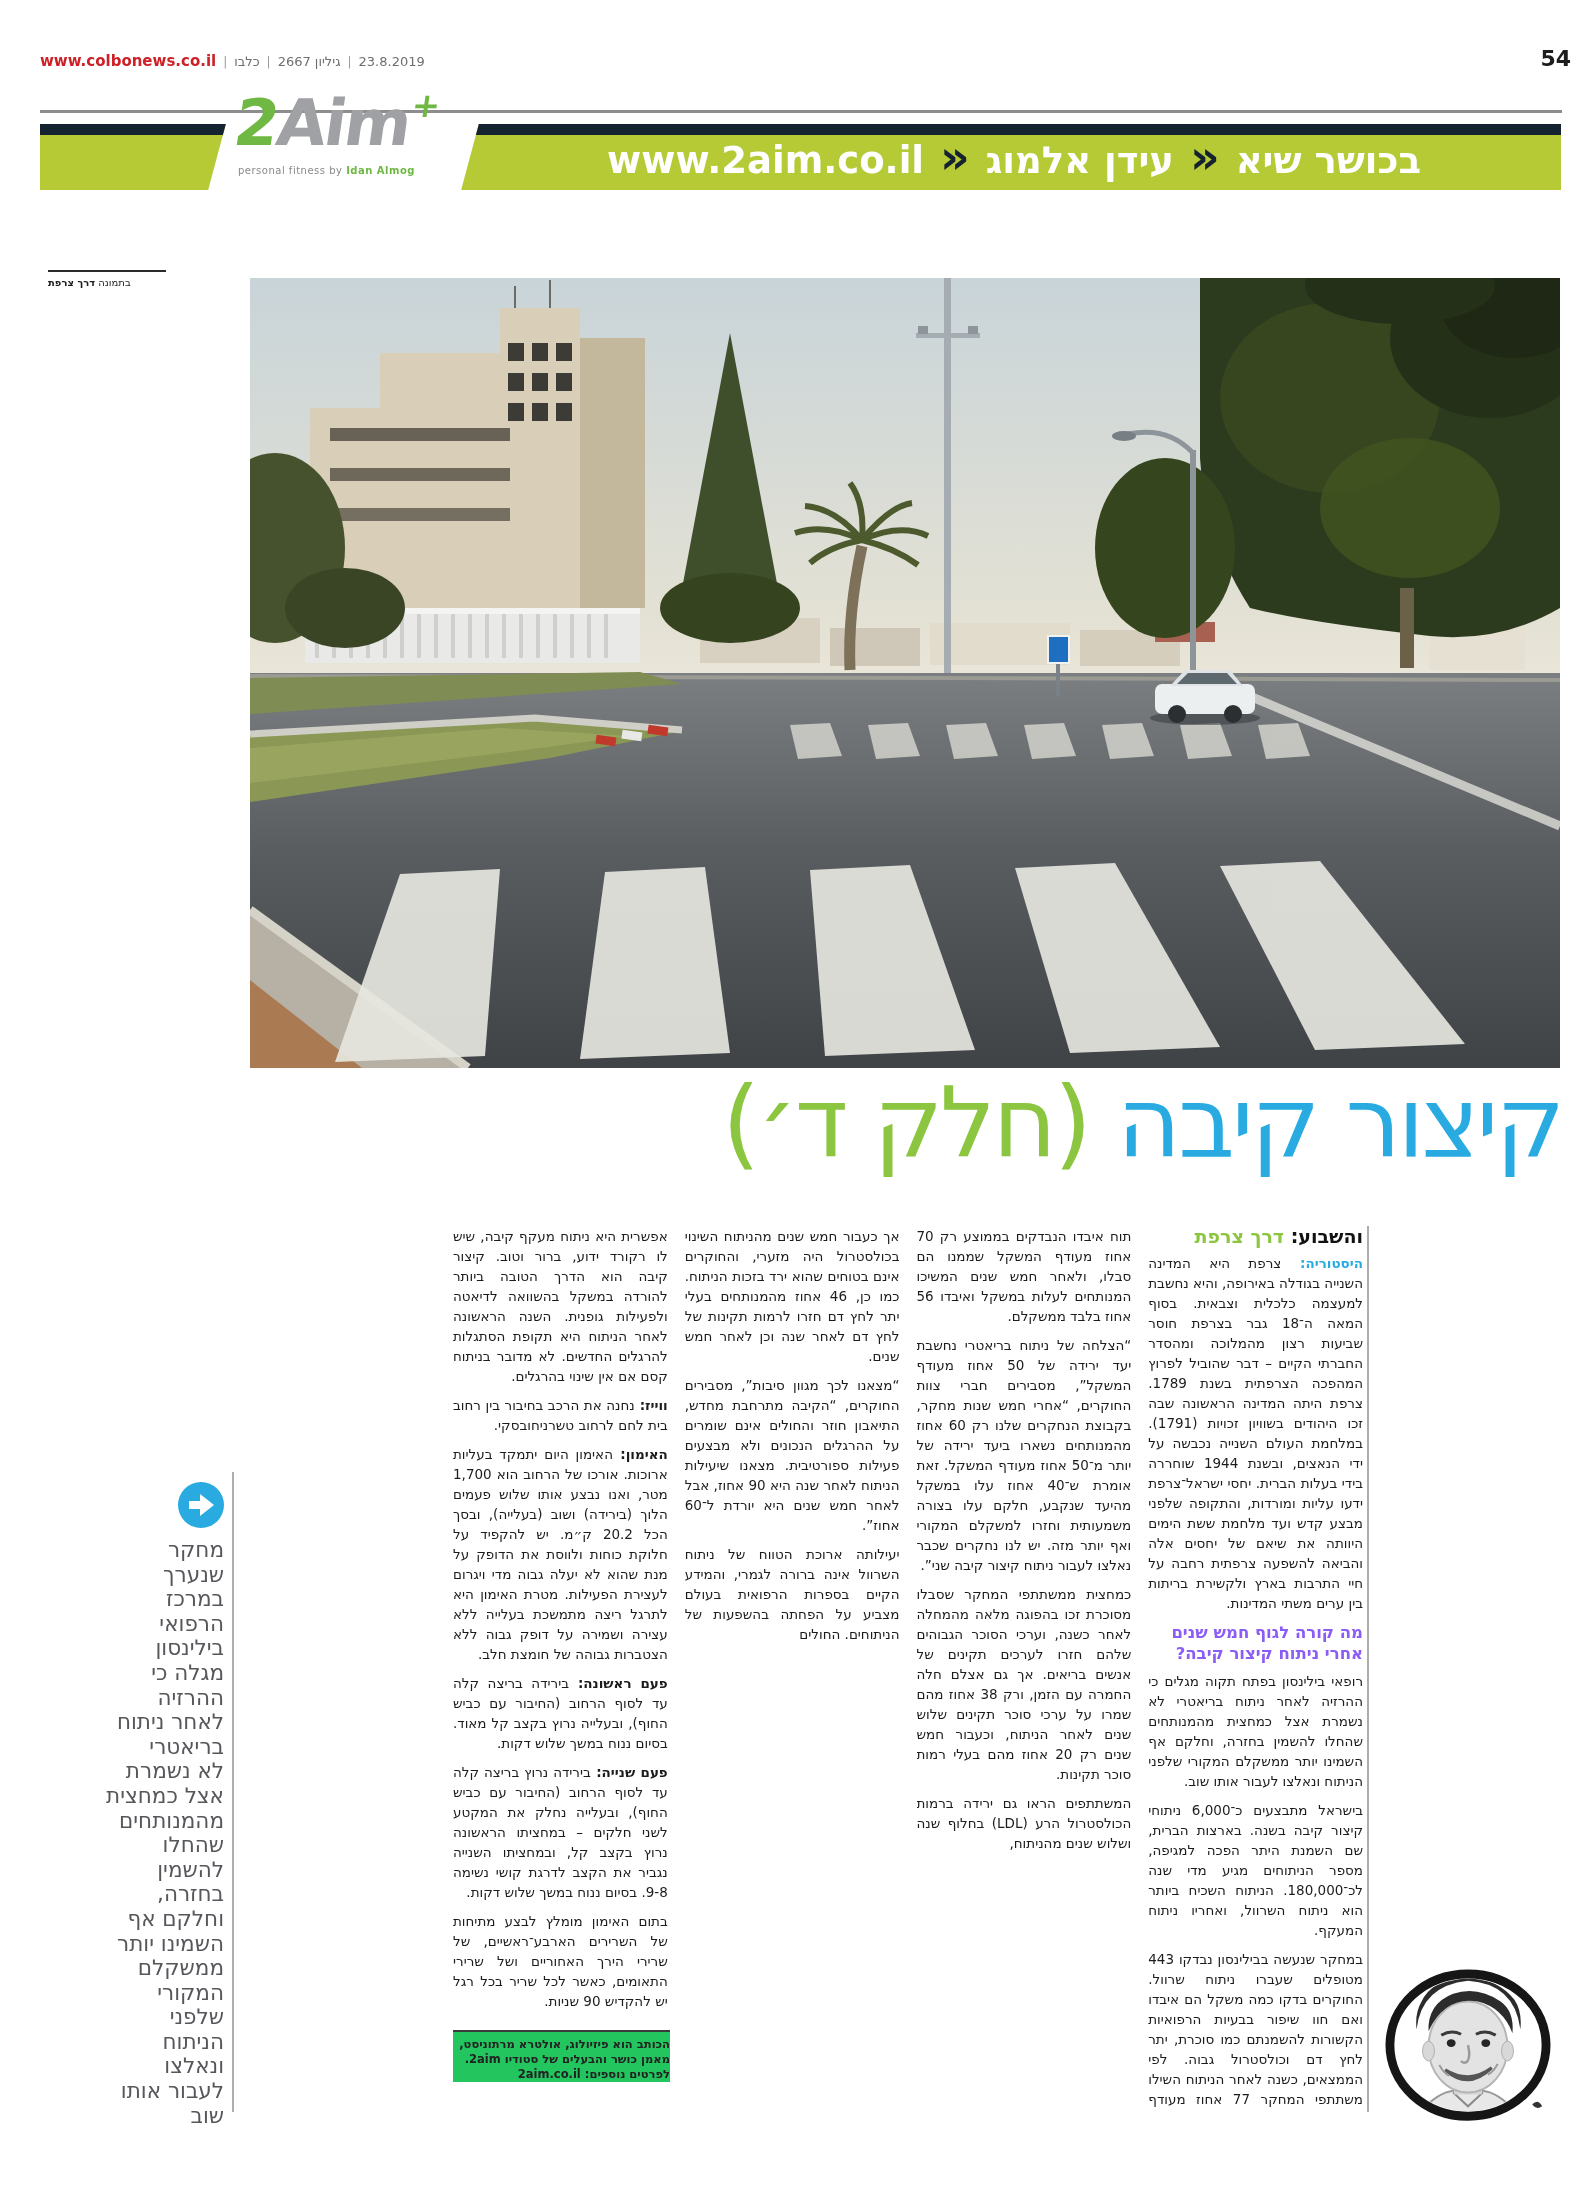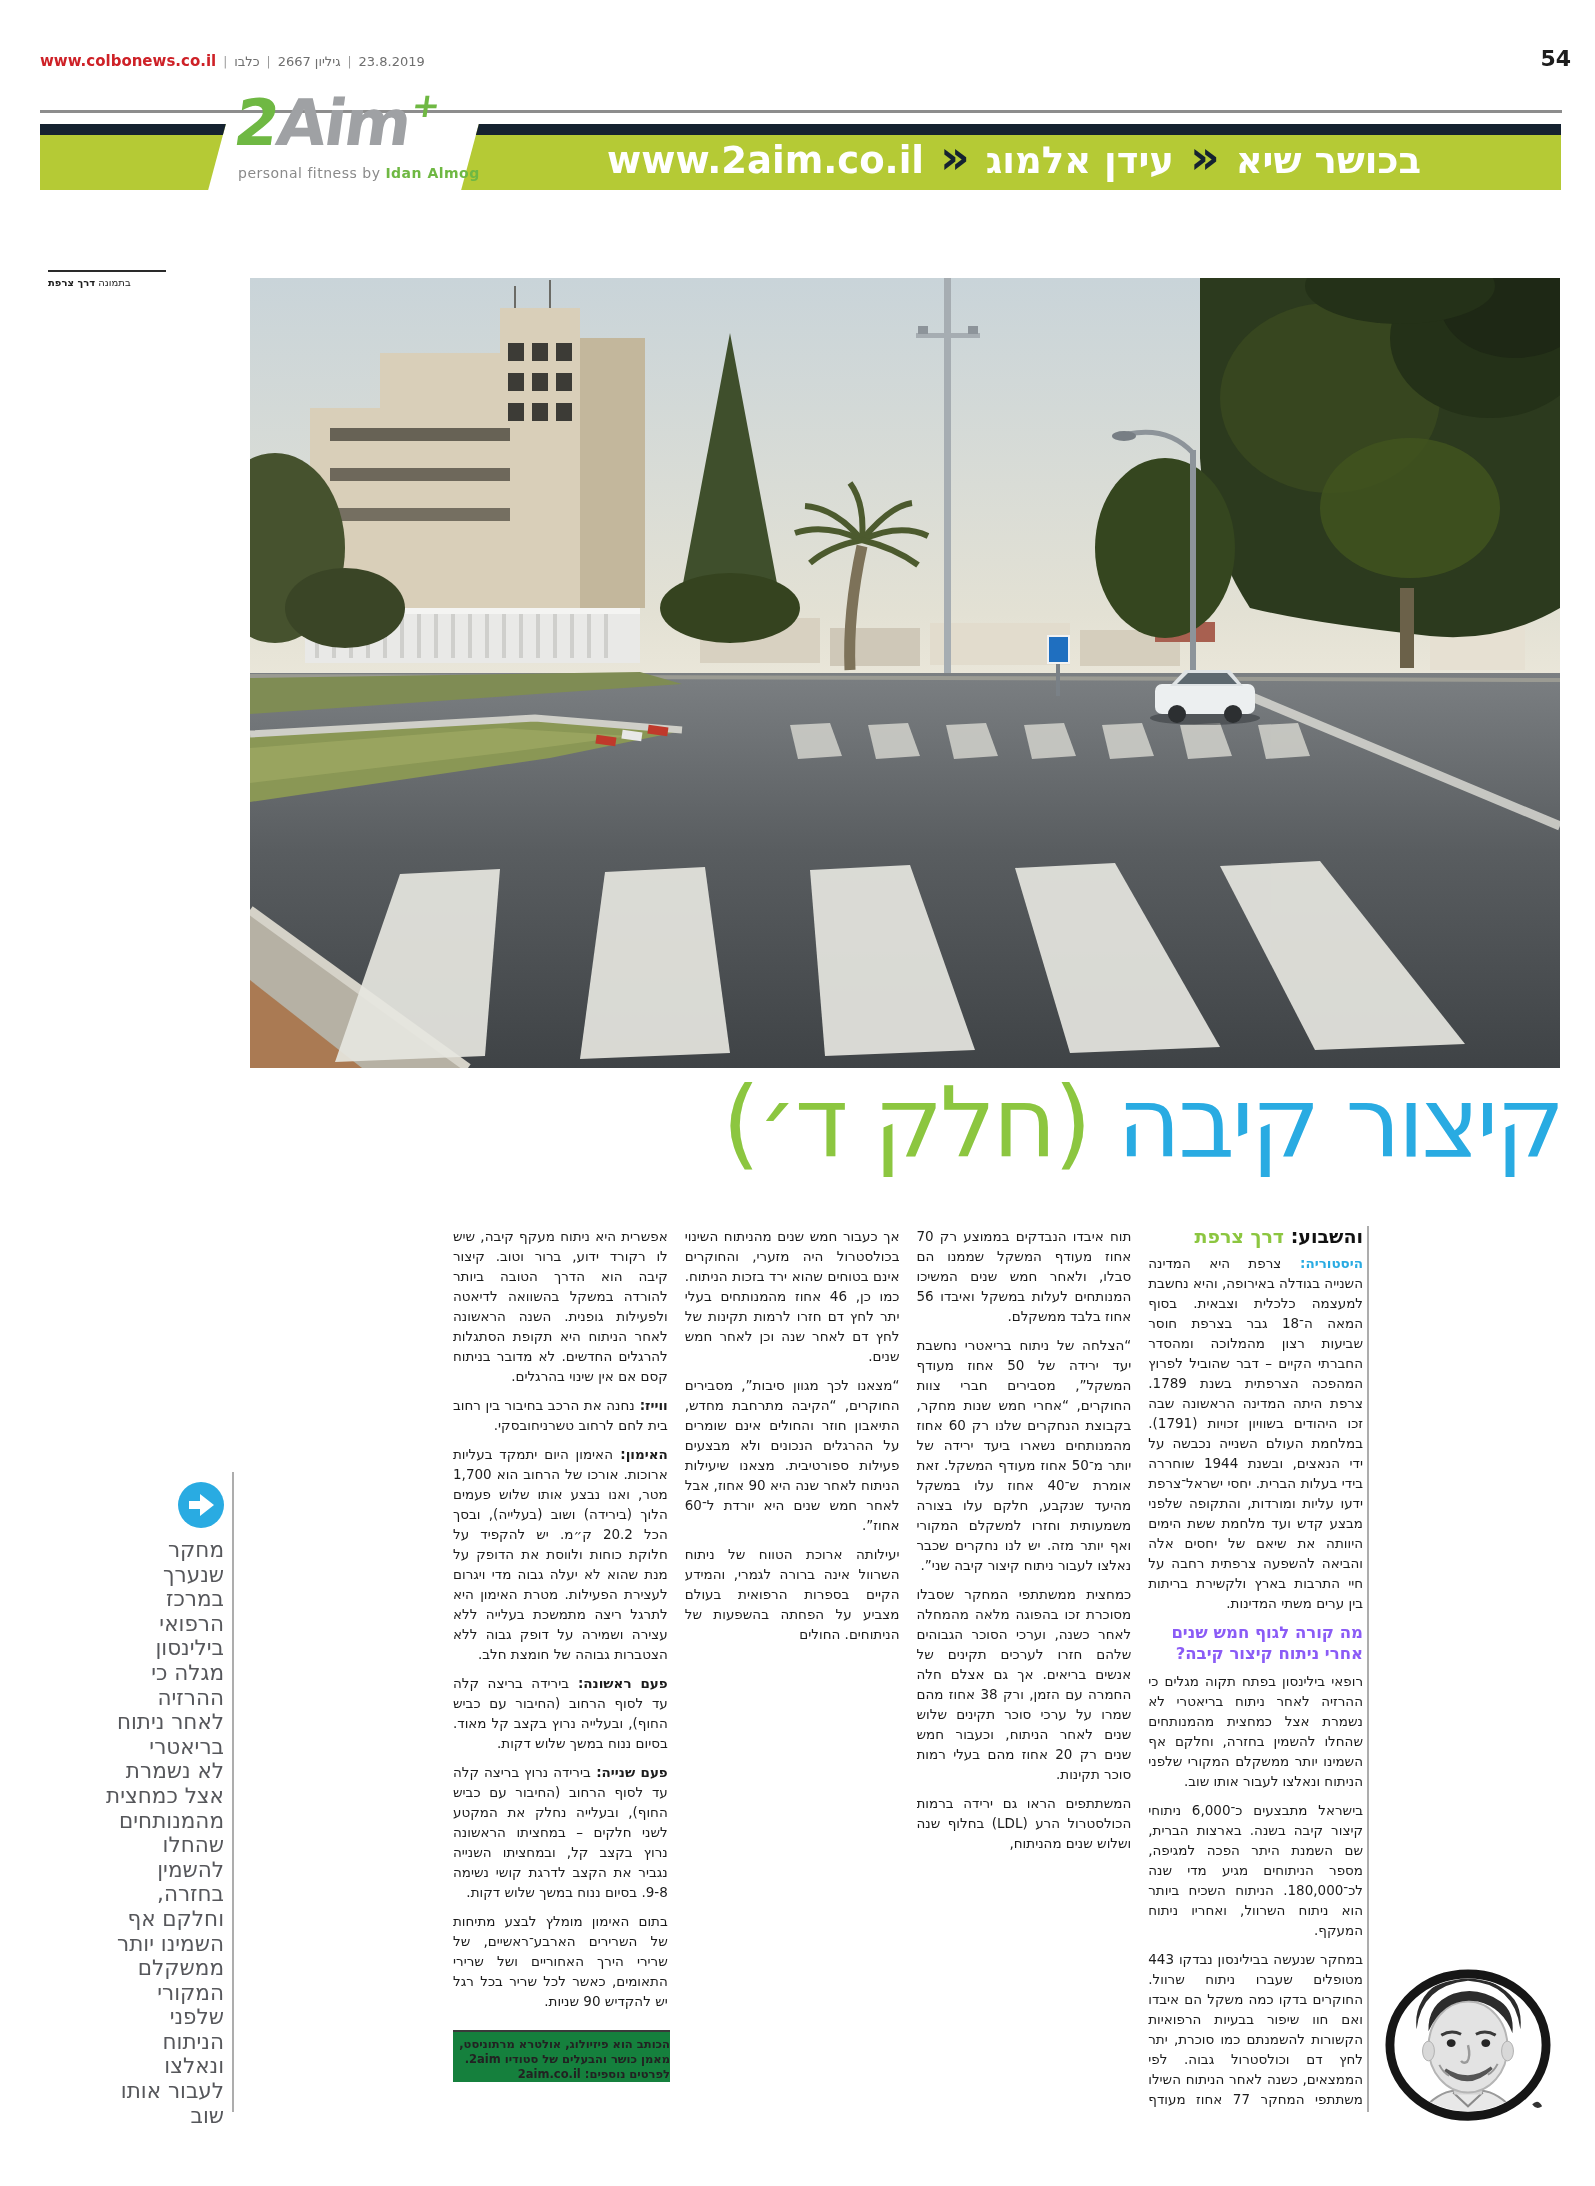--- a/index.html
+++ b/index.html
@@ -21,21 +21,21 @@
   .bseg.right{left:430px;right:-28px;}
   .banner-text{position:absolute;right:140px;top:13px;direction:rtl;display:flex;align-items:center;gap:16px;
                font-weight:bold;color:#fff;font-size:37px;white-space:nowrap;}
   .banner-text .chev{color:#152230;font-size:46px;font-weight:bold;line-height:1;transform:translateY(-3px);}
   .banner-text .url{direction:ltr;unicode-bidi:isolate;font-weight:bold;}
   .logo{position:absolute;left:235px;top:88px;font-weight:bold;font-size:64px;line-height:1;
         transform:skewX(-8deg);letter-spacing:-2px;white-space:nowrap;}
   .logo .g{color:#6fb843;}
   .logo .gr{color:#9fa1a4;}
   .logo .plus{color:#6fb843;font-size:34px;vertical-align:28px;letter-spacing:0;}
-  .tagline{position:absolute;left:238px;top:165px;font-size:14px;color:#8a8a8a;letter-spacing:.5px;}
+  .tagline{position:absolute;left:238px;top:165px;font-size:10px;color:#8a8a8a;letter-spacing:.5px;}
   .tagline .nm{color:#6fb843;font-weight:bold;}
   
   .photo-cap{position:absolute;left:48px;top:270px;width:118px;border-top:2px solid #2a2a2a;
              padding-top:5px;text-align:left;direction:rtl;font-size:10px;color:#1d1d1d;}
   .photo-cap b{font-weight:bold;}
   .photo{position:absolute;left:250px;top:278px;width:1310px;height:790px;background:#cfd8db;}
   .photo svg{display:block;width:100%;height:100%;}
   
   .headline{position:absolute;right:33px;top:1072px;direction:rtl;font-size:98px;font-weight:normal;
             letter-spacing:-3px;line-height:1.05;white-space:nowrap;}
@@ -51,21 +51,21 @@
   .lead-blue{color:#29abe2;font-weight:bold;}
   .lead-b{font-weight:bold;}
   .subhead{color:#8b5cf6;font-weight:bold;font-size:16.5px;line-height:21px;margin:5px 0 7px;text-align:right;}
   .col-rule{position:absolute;left:1367px;top:1226px;width:2px;height:886px;background:#adadad;}
   
   .side-rule{position:absolute;left:232px;top:1472px;width:2px;height:640px;background:#adadad;}
   .pullquote{position:absolute;left:36px;top:1482px;width:188px;text-align:right;direction:rtl;}
   .pq-arrow{display:inline-block;width:46px;height:46px;}
   .pq-text{margin-top:6px;font-size:21.5px;line-height:24.6px;color:#56575b;white-space:pre-line;}
   
-  .credit{position:absolute;left:453px;top:2030px;width:217px;border-top:2px solid #3a3a3a;background:#15803d;
+  .credit{position:absolute;left:453px;top:2030px;width:217px;border-top:2px solid #3a3a3a;background:#22c55e;
           padding-top:5px;font-size:11.5px;line-height:15px;direction:rtl;text-align:right;
           font-weight:bold;color:#222;}
   .credit .lnk{unicode-bidi:isolate;direction:ltr;}
   .portrait{position:absolute;left:1384px;top:1968px;width:168px;height:154px;}
 </style>
 </head>
 <body>
 
 <div id="page">
 

